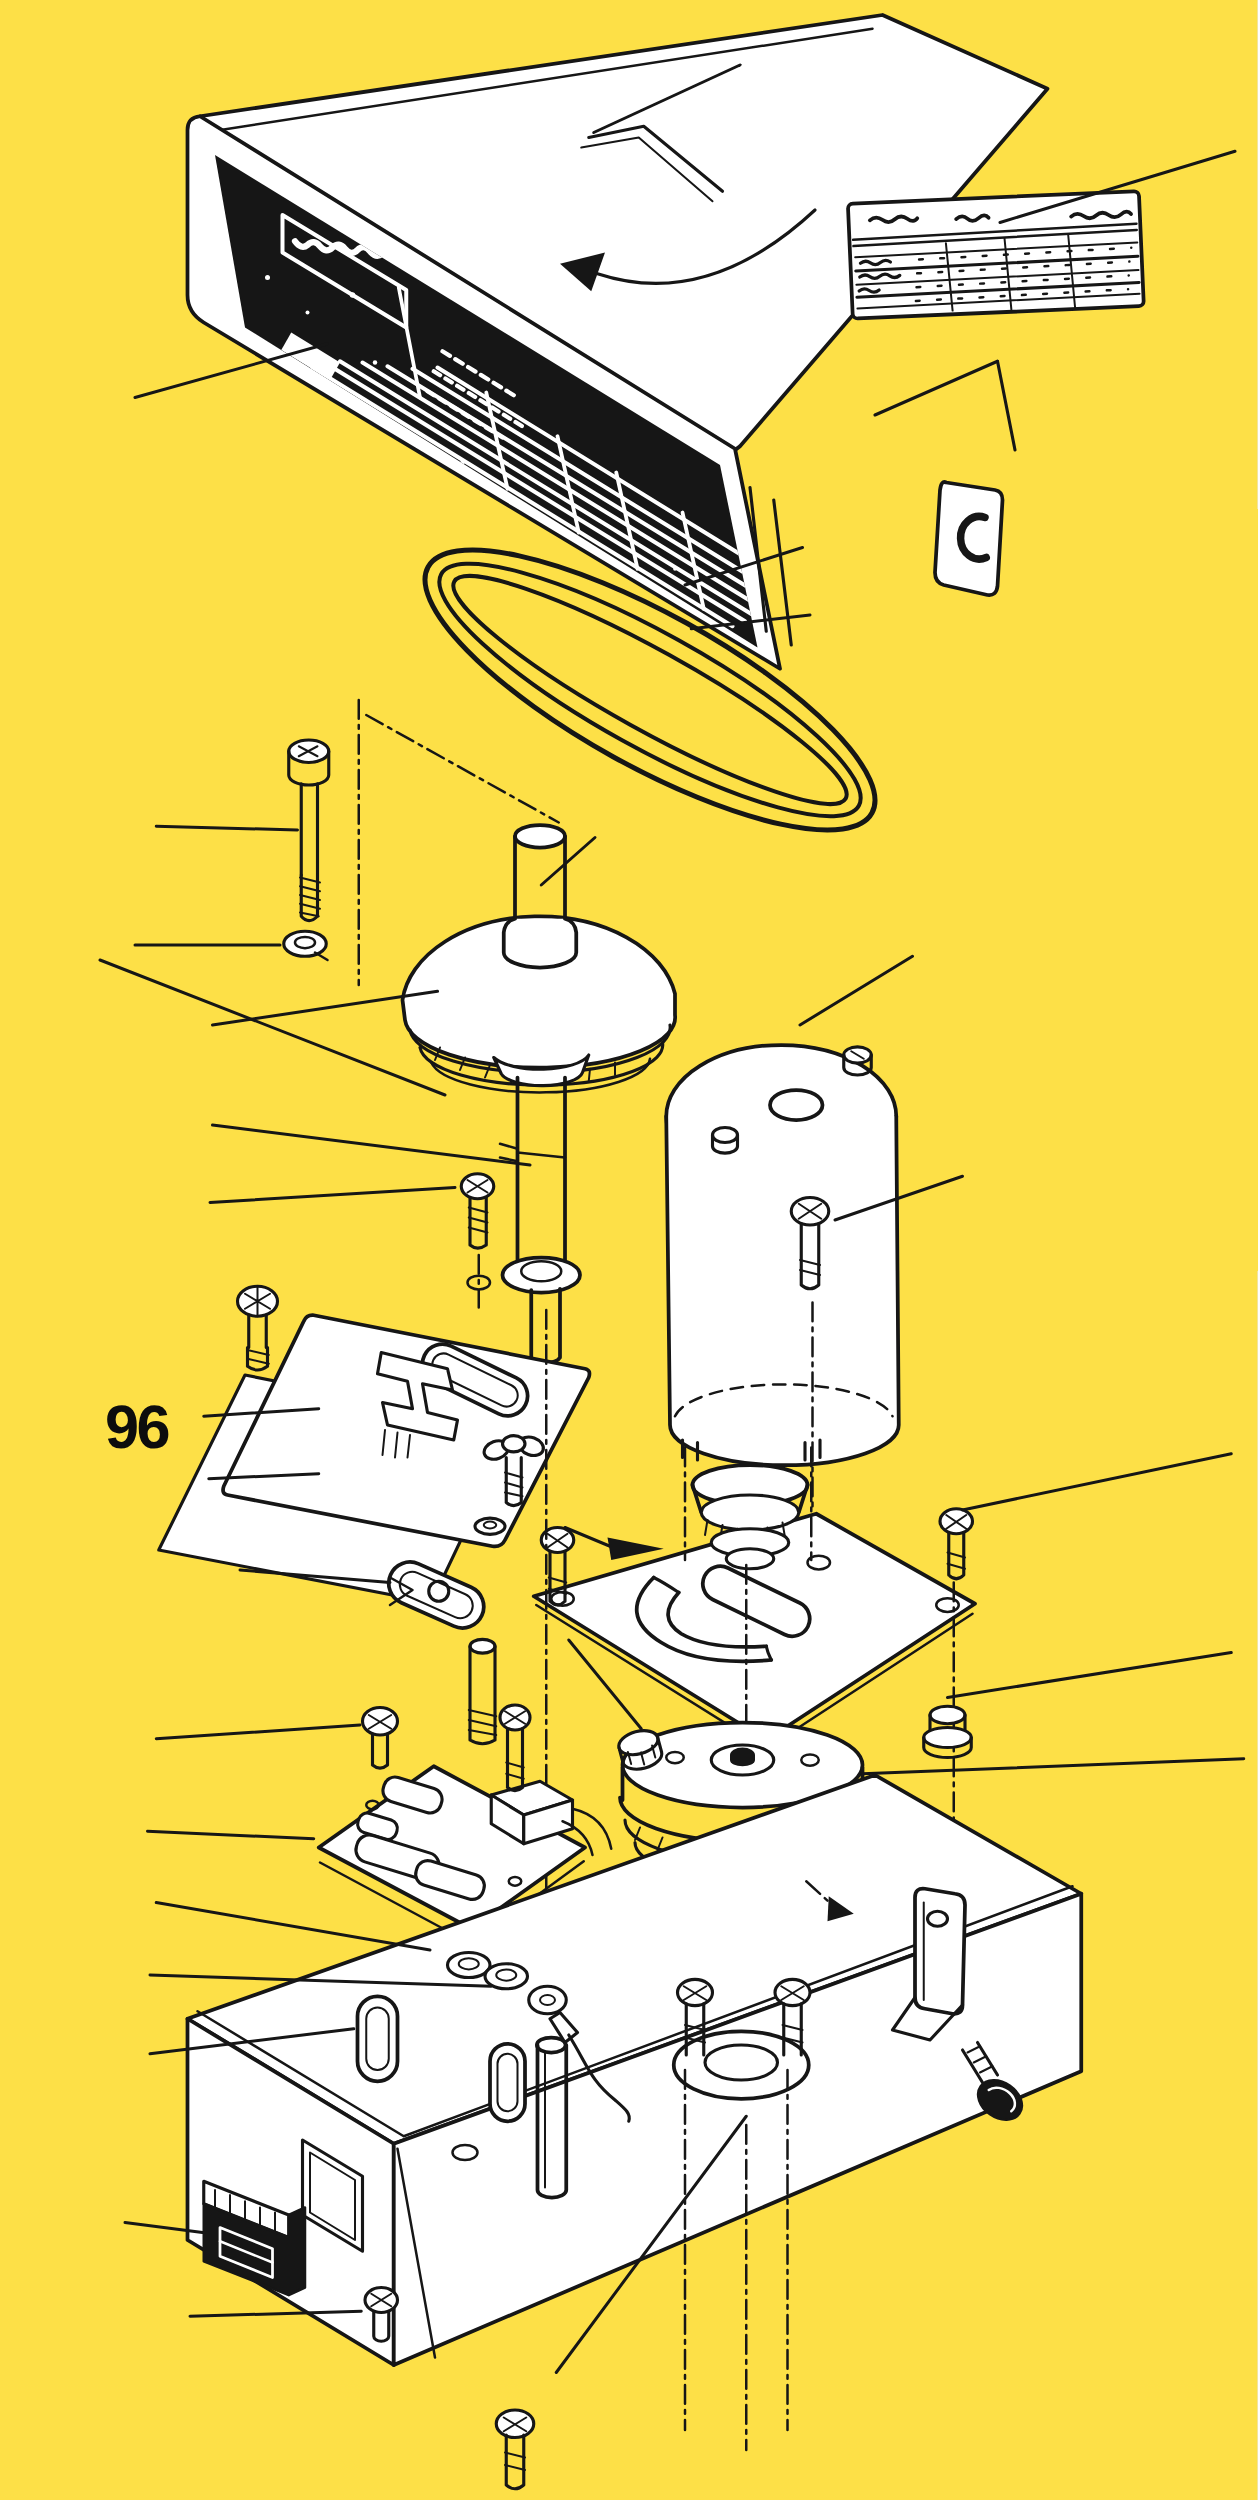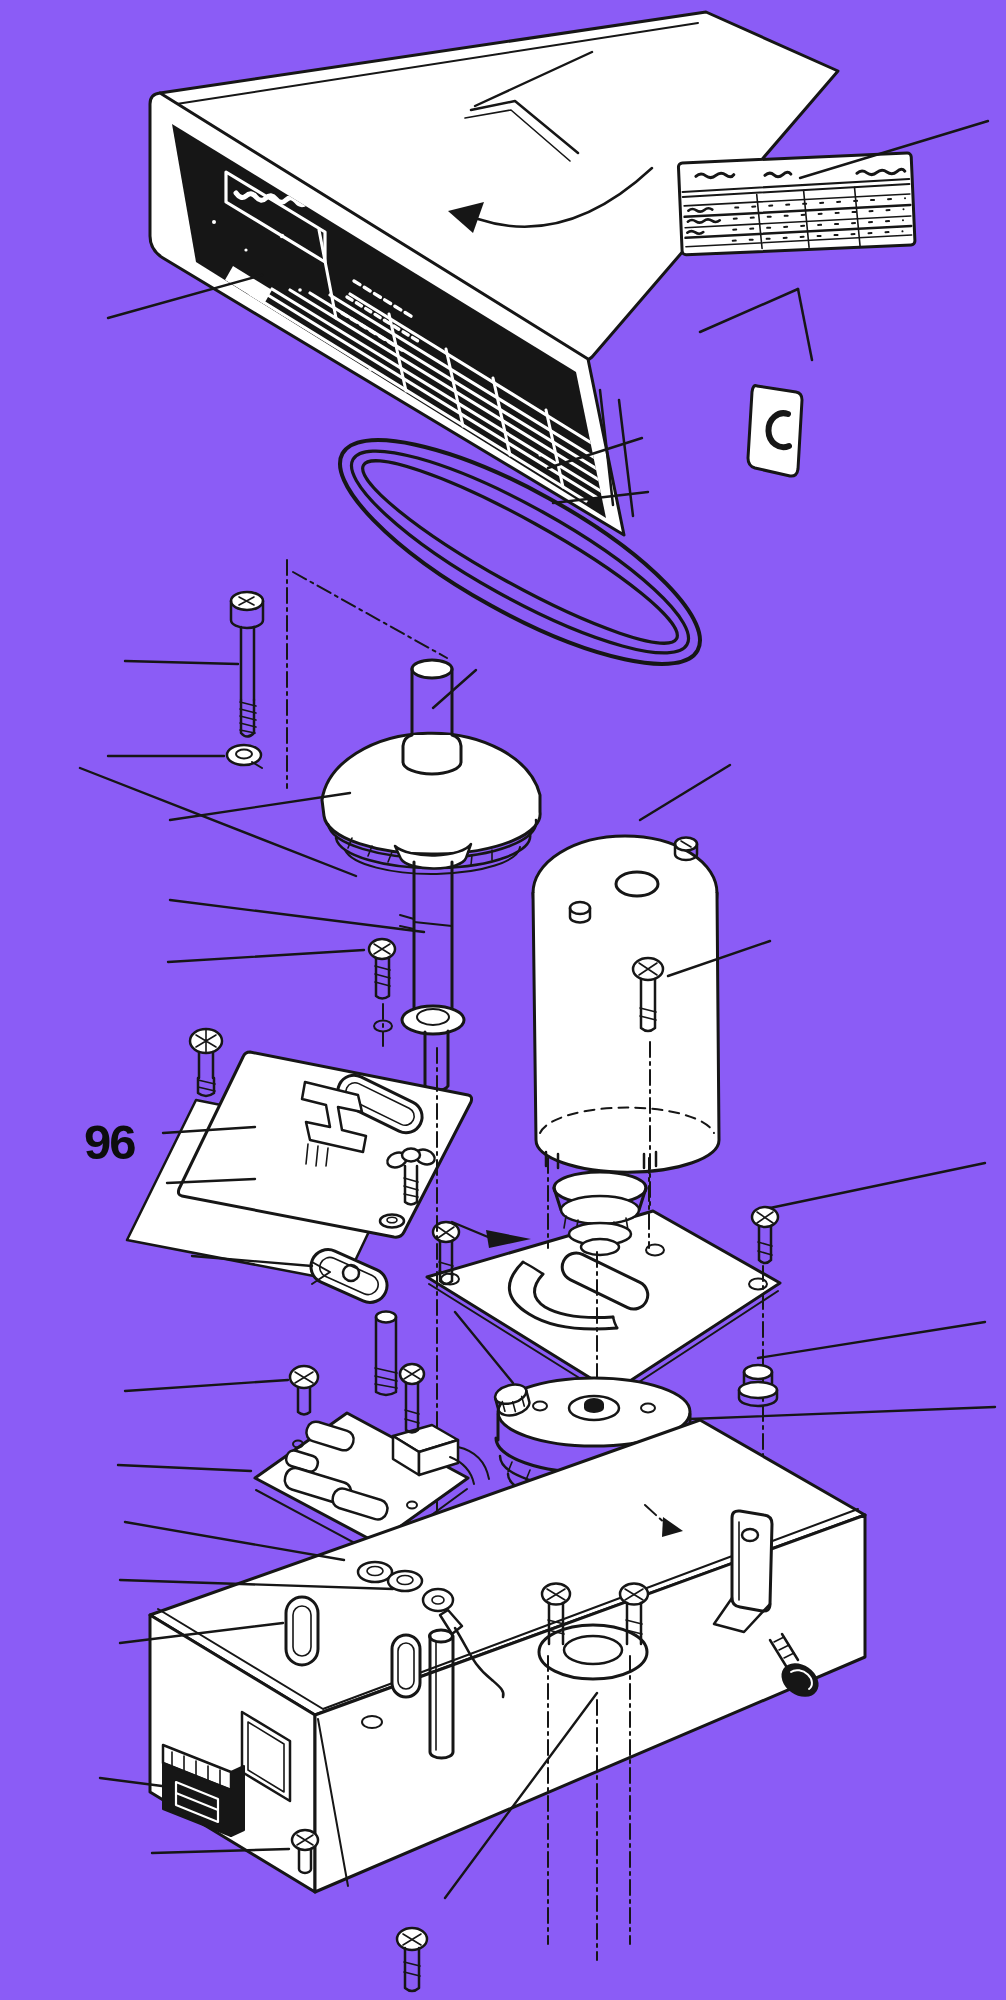--- a/index.html
+++ b/index.html
@@ -1,16 +1,16 @@
 <!DOCTYPE html>
 <html><head>
 <meta charset="utf-8">
 <style>
   html,body{margin:0;padding:0;background:#e8e8e8;}
-  .stage{position:relative;width:1006px;height:2000px;background:#8b5cf6;overflow:hidden;
+  .stage{position:relative;width:1006px;height:2000px;background:#fde047;overflow:hidden;
          font-family:"Liberation Sans",sans-serif;}
   svg{position:absolute;left:0;top:0;}
   svg *{stroke-linecap:round;stroke-linejoin:round;}
   .s3{stroke:#161616;stroke-width:3;fill:none}
   .s2{stroke:#161616;stroke-width:2;fill:none}
   .s15{stroke:#161616;stroke-width:1.6;fill:none}
   .s25{stroke:#161616;stroke-width:2.5;fill:none}
   .w{fill:#ffffff}
   .k{fill:#161616}
   .lead{stroke:#161616;stroke-width:2.4;fill:none}

